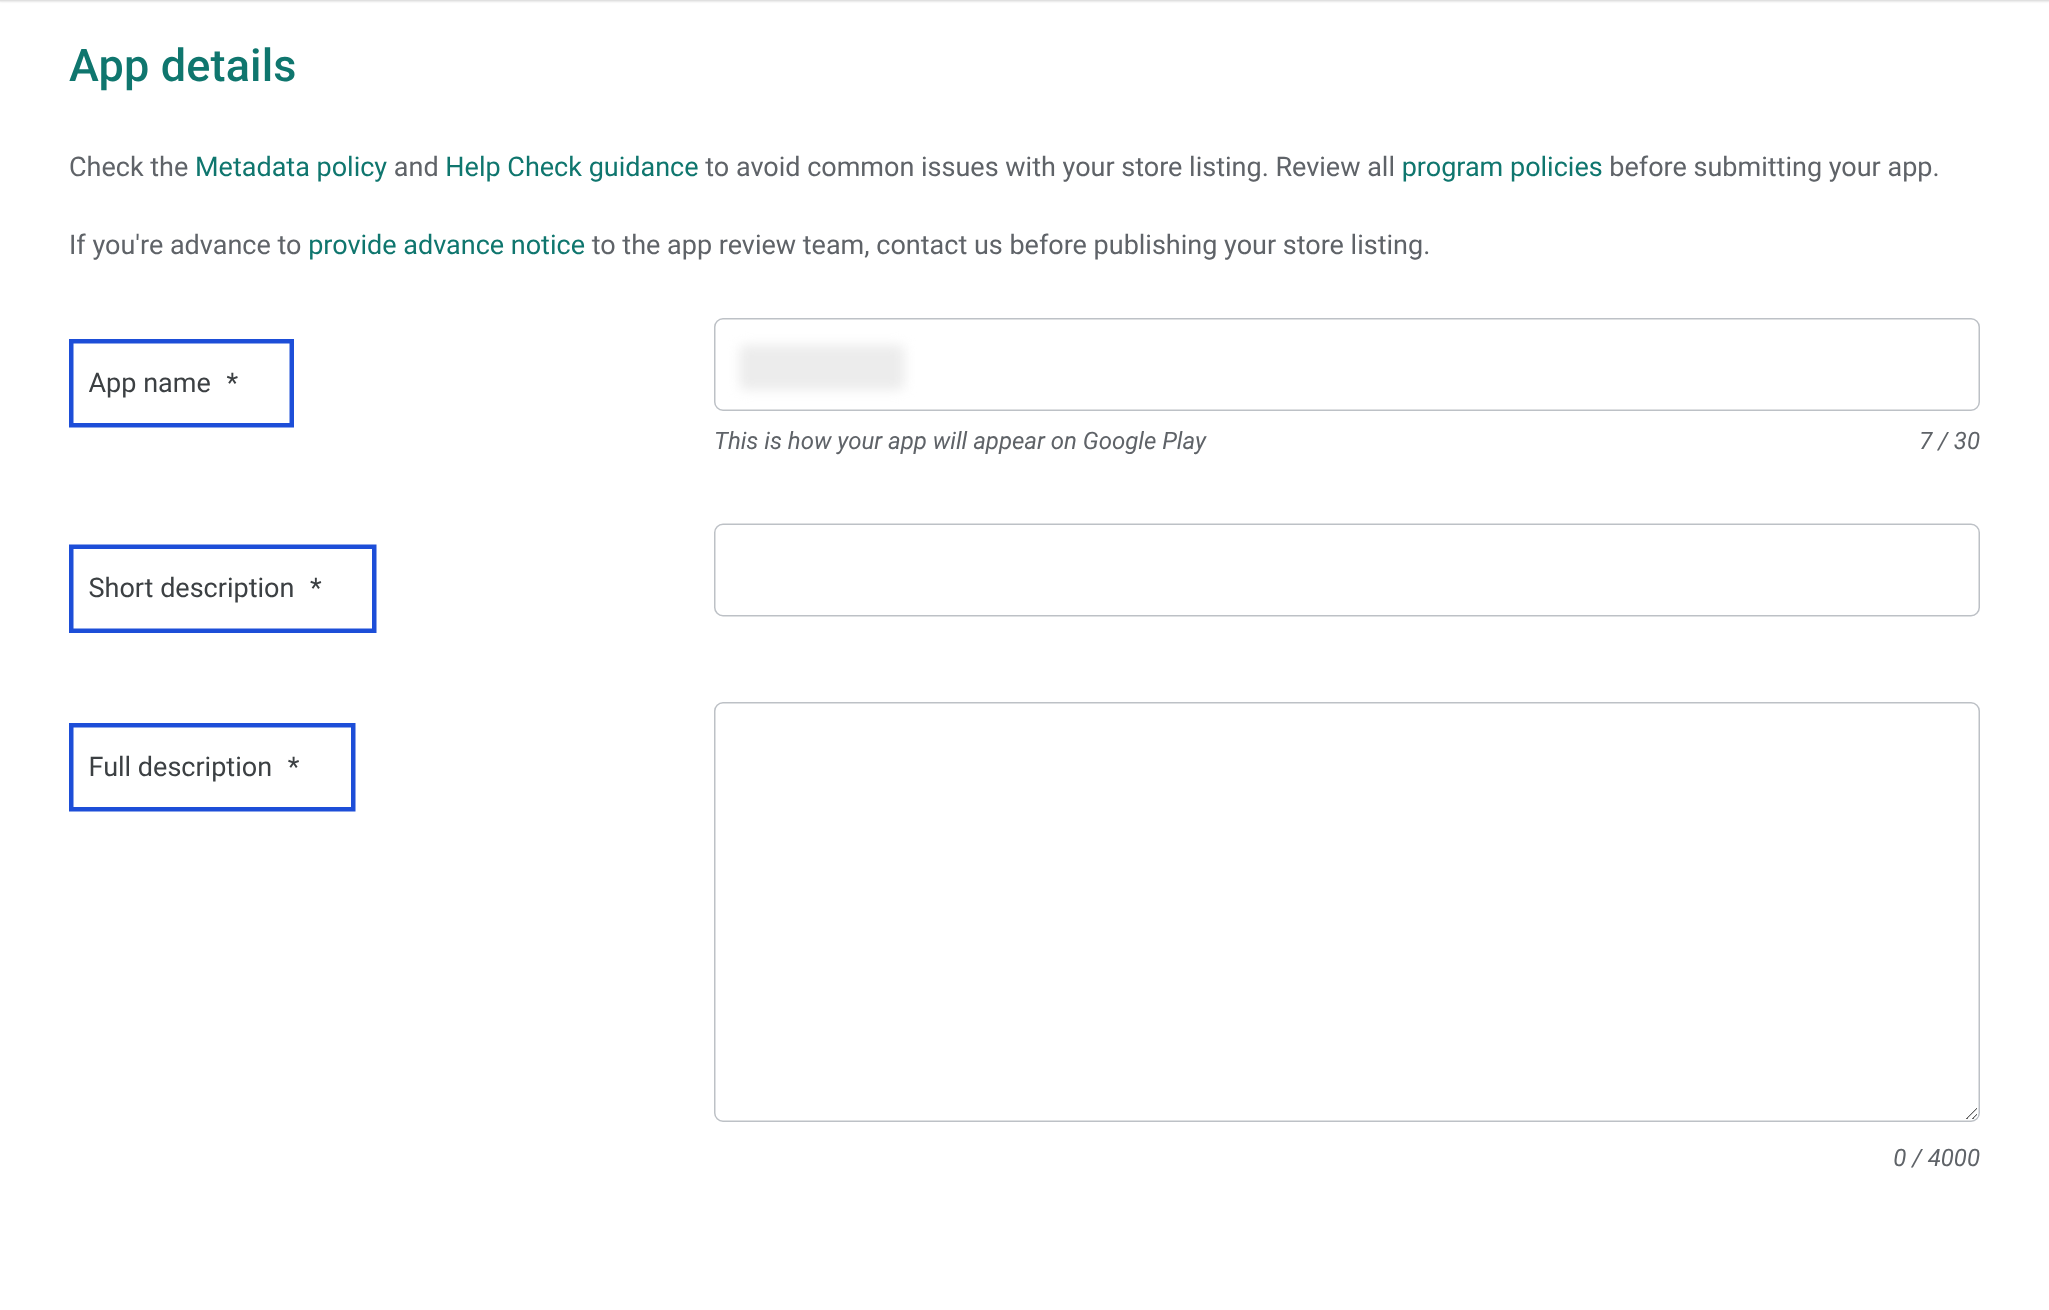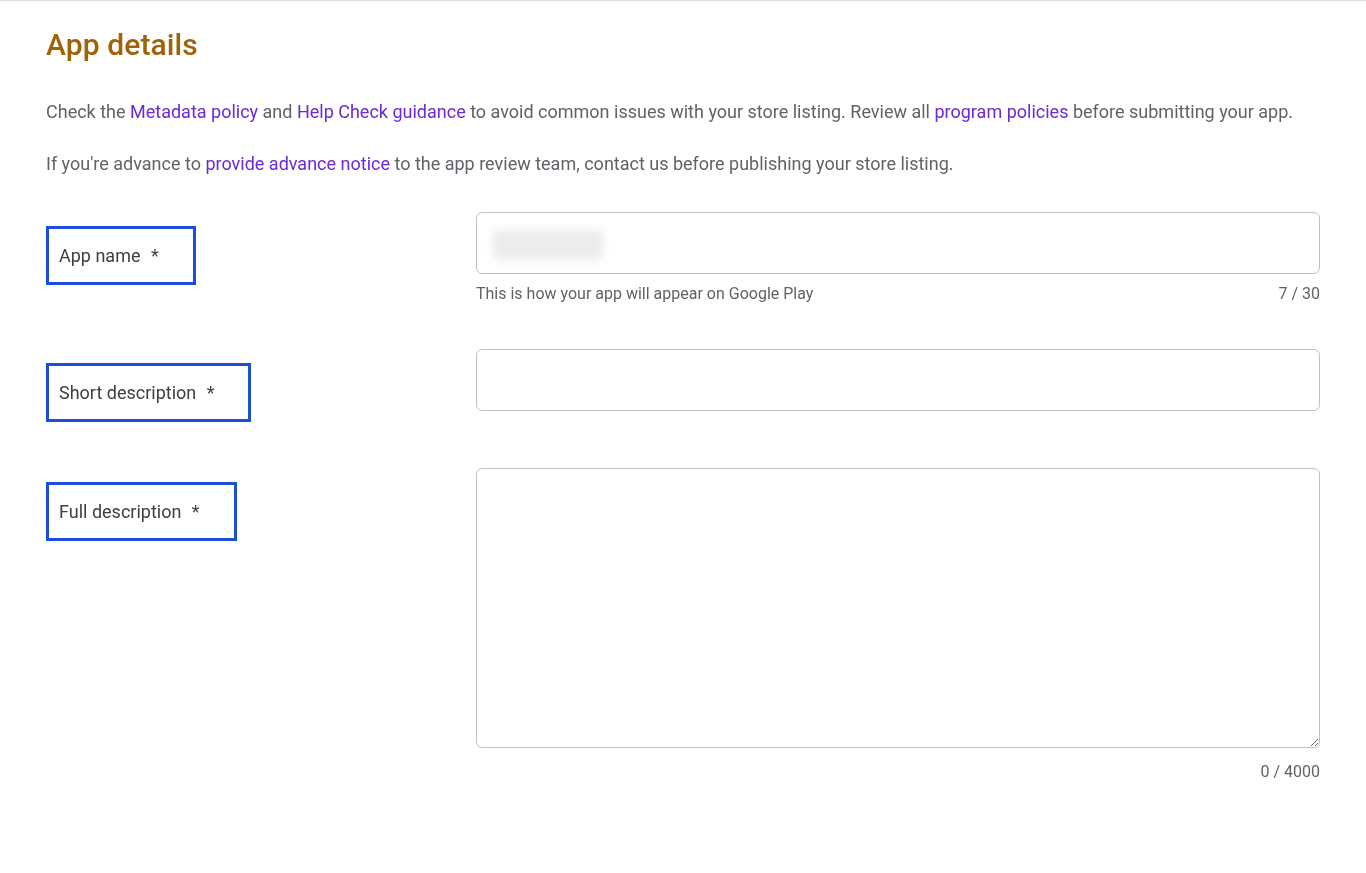--- a/index.html
+++ b/index.html
@@ -15,32 +15,32 @@
     background: #e0e0e0;
     box-shadow: 0 1px 1px rgba(0,0,0,0.04);
   }
   .page {
     padding: 18px 46px 40px 46px;
   }
   h1.section-title {
     font-size: 30px;
     font-weight: 500;
     letter-spacing: 0.1px;
-    color: #a16207;
+    color: #0f766e;
     margin: 8px 0 36px 0;
   }
   p.intro {
     font-size: 18px;
     line-height: 1.55;
     color: #5f6368;
     margin: 0 0 24px 0;
     max-width: 1260px;
   }
   p.intro a, .link {
-    color: #6d28d9;
+    color: #0f766e;
     text-decoration: none;
   }
   .form-area {
     margin-top: 34px;
   }
   .form-row {
     display: flex;
     align-items: flex-start;
     margin-bottom: 46px;
   }
@@ -104,20 +104,21 @@
     color: #3c4043;
     resize: both;
     font-family: inherit;
   }
   .helper-row {
     display: flex;
     justify-content: space-between;
     margin-top: 10px;
     font-size: 16px;
     color: #5f6368;
+    font-style: italic;
   }
   .helper-text { flex: 1; padding-right: 16px; }
   .counter { white-space: nowrap; }
 </style>
 </head>
 <body>
 
 <div class="top-divider"></div>
 
 <div class="page">

